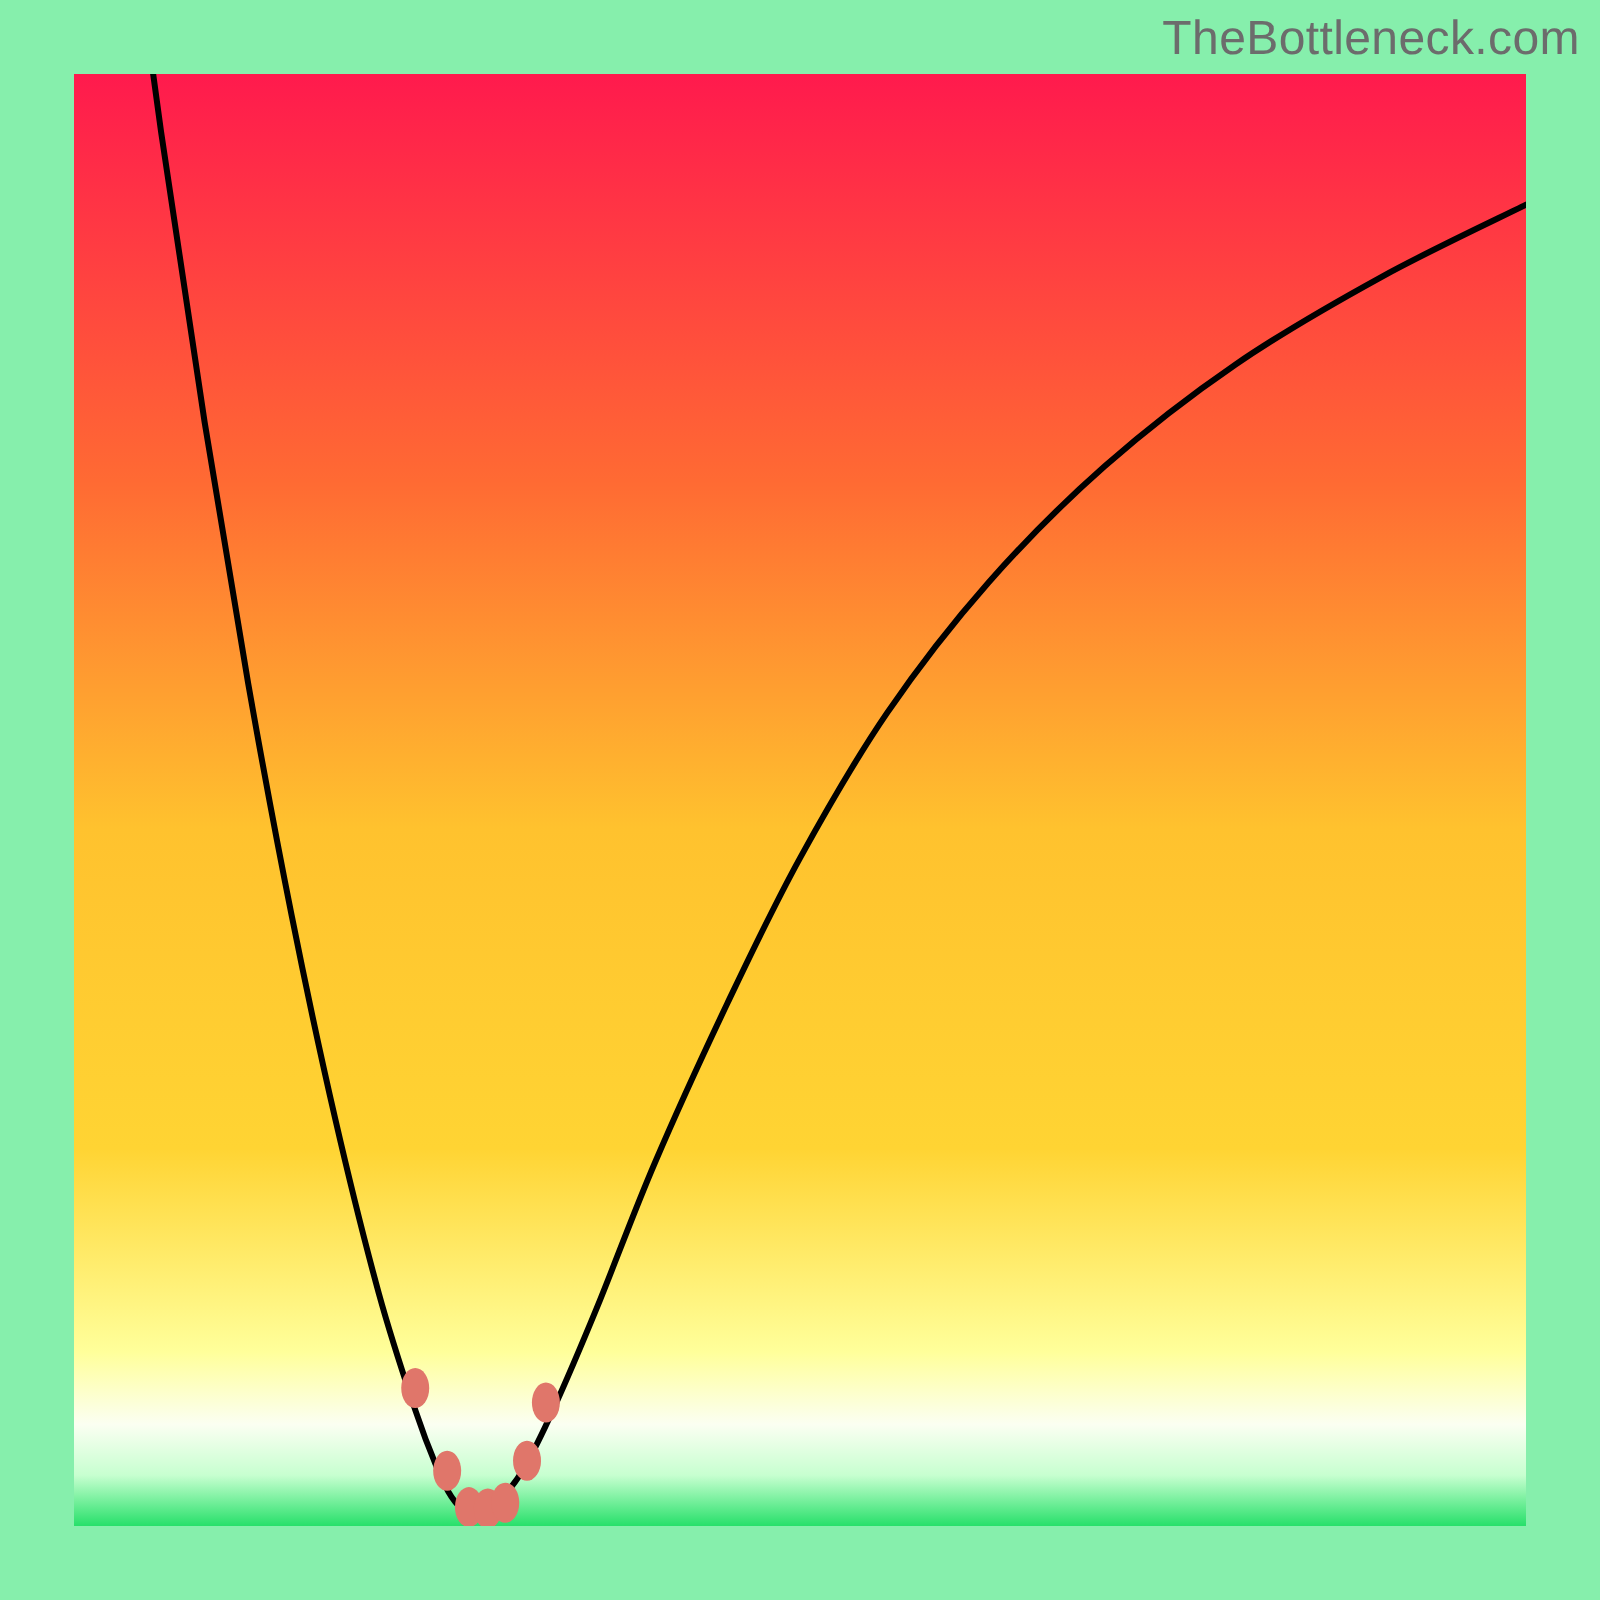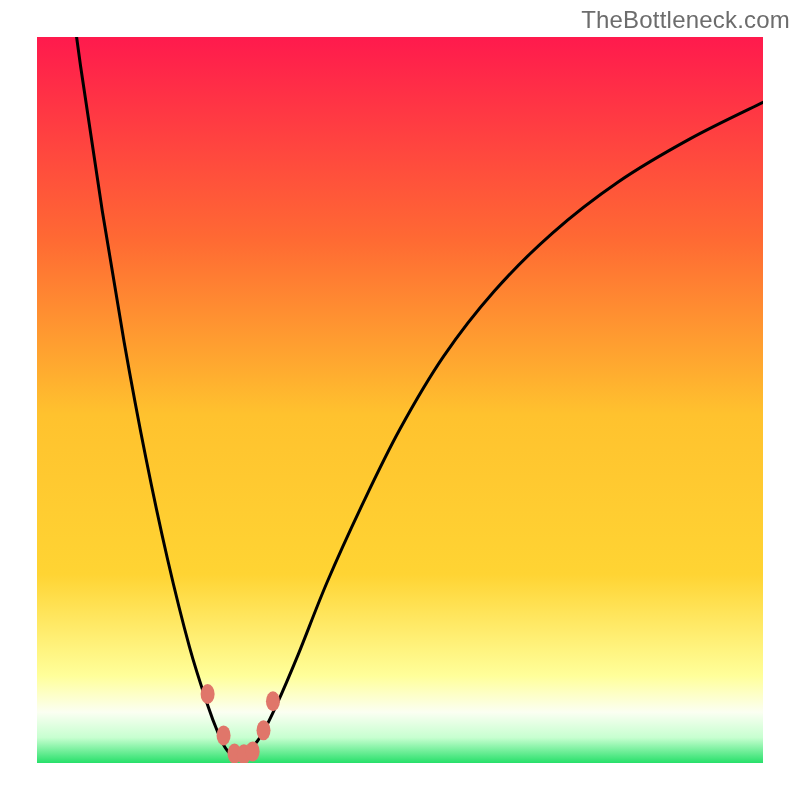--- a/index.html
+++ b/index.html
@@ -8,21 +8,21 @@
     width: 800px;
     height: 800px;
     overflow: hidden;
     background: #000;
     font-family: Arial, Helvetica, sans-serif;
   }
   .frame {
     position: relative;
     width: 800px;
     height: 800px;
-    background: #ffffff;
+    background: #86efac;
   }
   .watermark {
     position: absolute;
     top: 6px;
     right: 10px;
     color: #6c6c6c;
     font-size: 24px;
     font-weight: 400;
     letter-spacing: 0.2px;
     z-index: 10;

